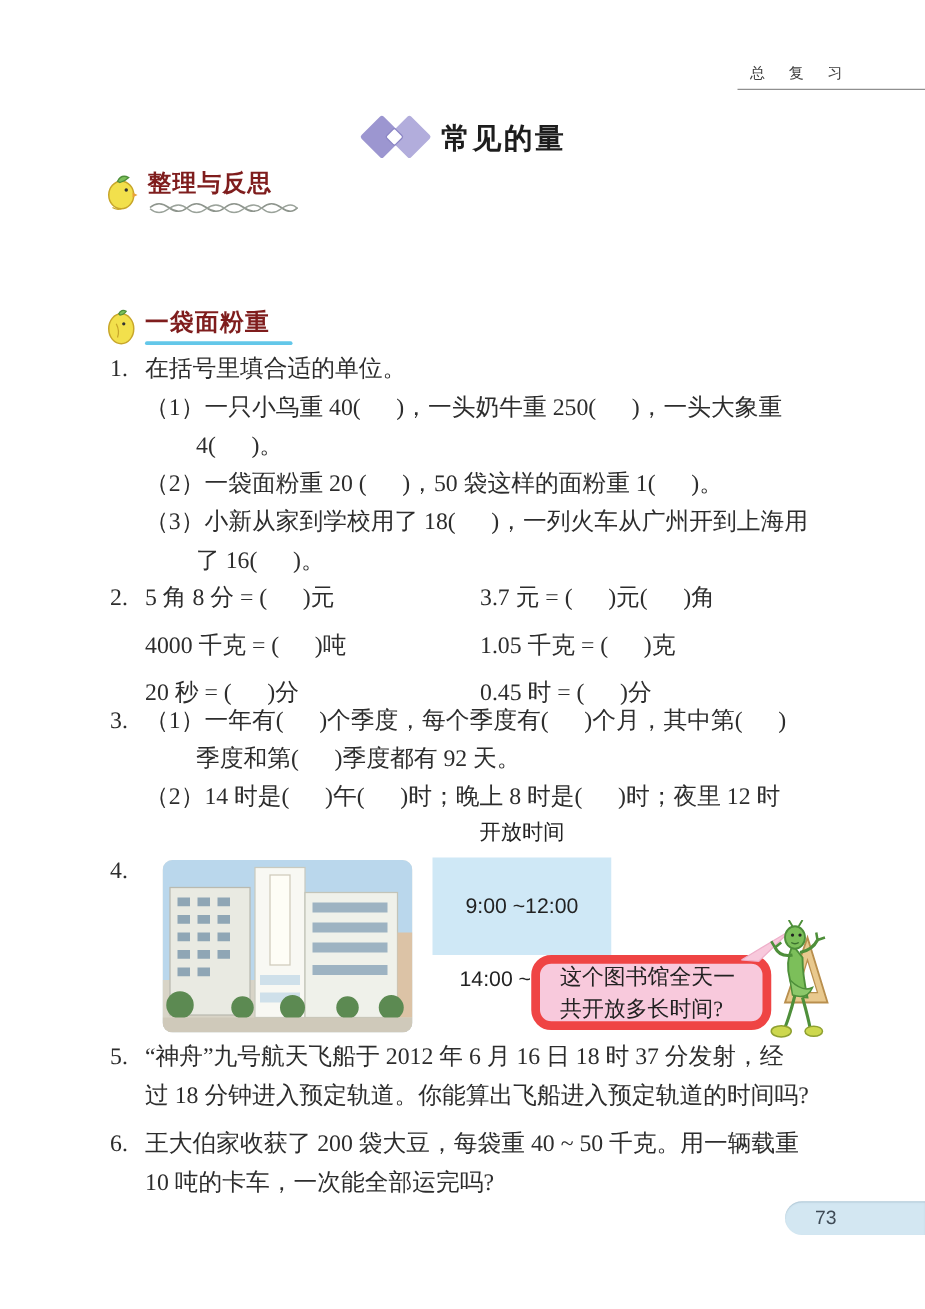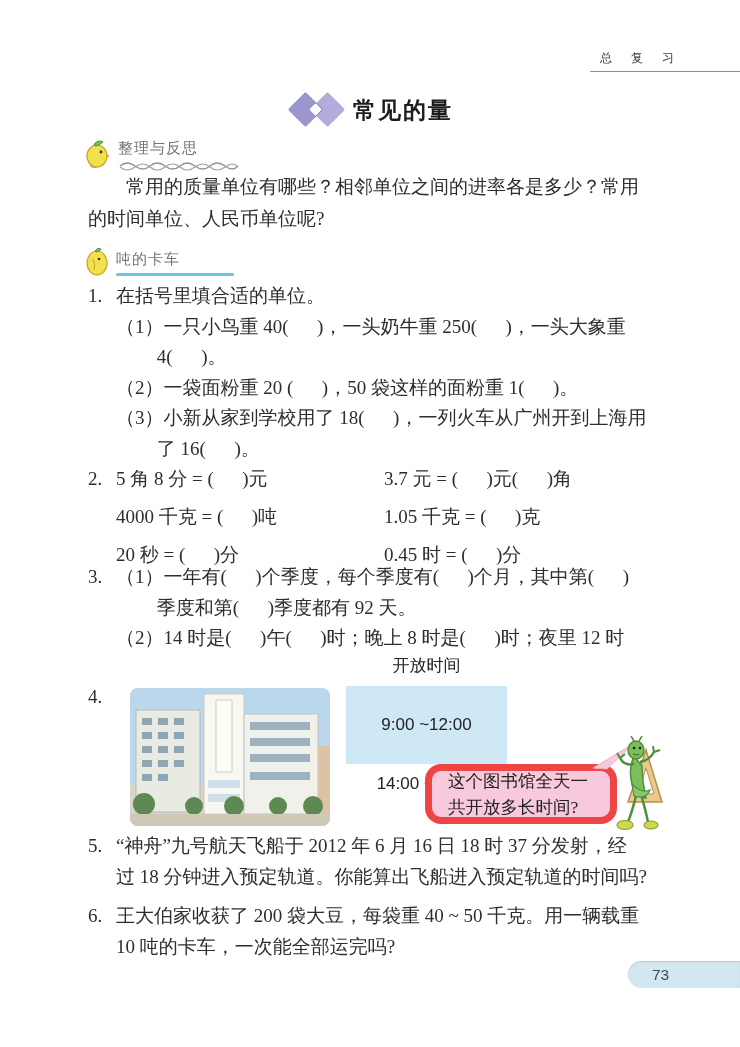--- a/index.html
+++ b/index.html
@@ -34,22 +34,22 @@
   .d3 { left:23px; top:12px !important; width:11px !important; height:11px !important;
         background:#ffffff; border:1.5px solid #8a84c4; }
   .chapter-title { font-family:"Liberation Sans","DejaVu Sans",sans-serif;
         font-weight:bold; font-size:23px; color:#1d1d1d; letter-spacing:2px; }
 
   
   .sec-header { display:flex; align-items:flex-start; gap:6px; }
   .sec-review   { top:136px; left:84px; }
   .sec-practice { top:247px; left:84px; }
   .sec-label {
-    font-family:"Liberation Sans","DejaVu Sans",sans-serif; font-weight:normal;
-    font-size:15px; color:#737373; letter-spacing:1px; line-height:24px;
+    font-family:"Liberation Sans","DejaVu Sans",sans-serif; font-weight:bold;
+    font-size:19px; color:#7f1d1d; letter-spacing:1px; line-height:24px;
   }
   .sec-underline-straight {
     height:2.5px; background:#63c7e9; margin-top:2px; border-radius:2px;
   }
 
   
   .intro { top:171px; left:88px; width:620px; line-height:31.5px; }
   .indent2 { padding-left:2em; }
 
   
@@ -70,21 +70,21 @@
   .ex6 { top:900px; }
 
   
   .ex4 { top:684px; left:88px; width:622px; height:160px; }
   .ex4-num { position:absolute; left:0; top:2px; }
   .photo {
     position:absolute; left:42px; top:4px; width:200px; height:138px;
     border-radius:8px; overflow:hidden; box-shadow:0 0 0 1px #e8e4da inset;
   }
   .hours-box {
-    position:absolute; left:258px; top:2px; width:161px; height:78px;
+    position:absolute; left:258px; top:2px; width:143px; height:78px;
     background:#cfe8f6; display:flex; flex-direction:column;
     align-items:center; justify-content:center; gap:1px;
   }
   .hours-title { font-size:17px; line-height:24px; color:#222; }
   .hours-line  { font-size:17px; line-height:24px; color:#222;
                  font-family:"Liberation Sans","DejaVu Sans",sans-serif;margin-top:34px; }
   .bubble {
     position:absolute; left:337px; top:80px; width:192px; height:60px;
     background:#f8c9dc; border:7px solid #ef4444; border-radius:16px;
     display:flex; flex-direction:column; justify-content:center;
@@ -131,34 +131,30 @@
     </svg>
     <span>
       <span class="sec-label">整理与反思</span>
       <svg width="122" height="10" viewBox="0 0 122 10" style="display:block;margin-top:1px;">
         <path d="M2 5 q7 -6 15 0 t15 0 t15 0 t15 0 t15 0 t15 0 t15 0 t13 0" fill="none" stroke="#8e958d" stroke-width="1.3"></path>
         <path d="M2 6 q7 6 15 0 t15 0 t15 0 t15 0 t15 0 t15 0 t15 0 t13 0" fill="none" stroke="#9aa29a" stroke-width="1.1"></path>
       </svg>
     </span>
   </div>
 
-  <div class="abs intro">
-    <div class="line indent2">常用的质量单位有哪些？相邻单位之间的进率各是多少？常用</div>
-    <div class="line">的时间单位、人民币单位呢?</div>
-  </div>
 
   <div class="abs sec-header sec-practice">
     <svg width="26" height="30" viewBox="0 0 26 30">
       <ellipse cx="13" cy="16" rx="10" ry="12" fill="#f2e04c" stroke="#c8a62a" stroke-width="1.2"></ellipse>
       <path d="M11 4 Q13 0 17 2 Q15 5 12 5 Z" fill="#7cbf5a" stroke="#4e8f3a" stroke-width="1"></path>
       <circle cx="15" cy="12" r="1.3" fill="#333"></circle>
       <path d="M9 12 q3 6 1 11" stroke="#c8a62a" stroke-width="1" fill="none"></path>
     </svg>
     <span>
-      <span class="sec-label">吨的卡车</span>
+      <span class="sec-label">一袋面粉重</span>
       <div class="sec-underline-straight" style="width:118px;"></div>
     </span>
   </div>
 
   <div class="abs ex ex1 lh30">
     <div class="ex-num">1.</div>
     <div class="ex-body">
       <div class="line">在括号里填合适的单位。</div>
       <div class="line">（1）一只小鸟重 40(      )，一头奶牛重 250(      )，一头大象重</div>
       <div class="line cont">4(      )。</div>

